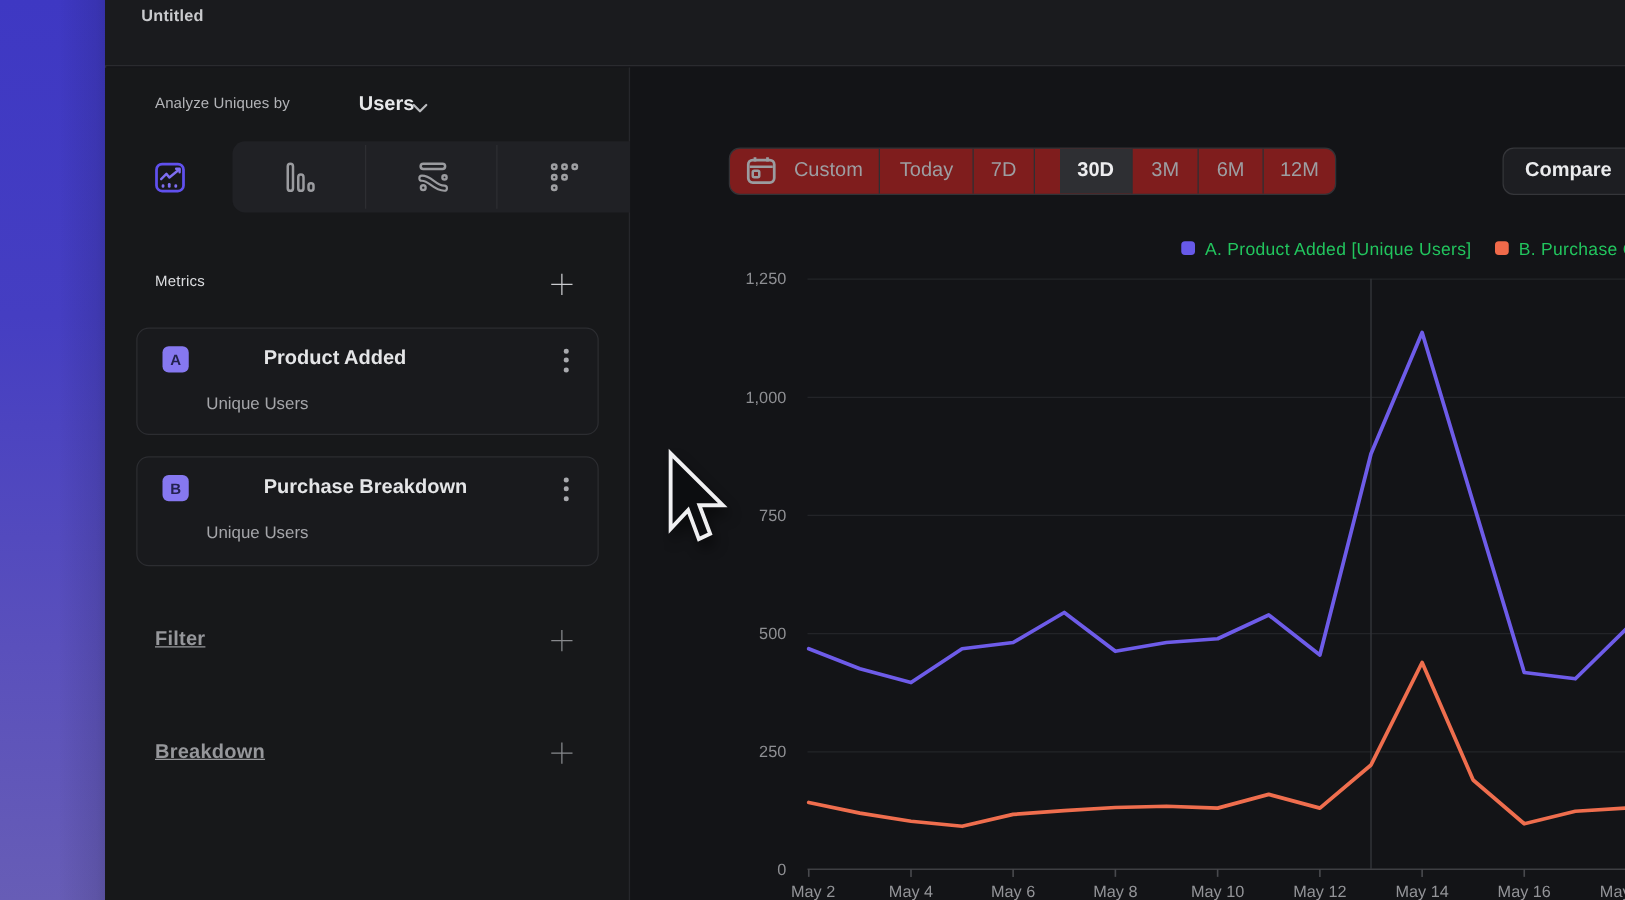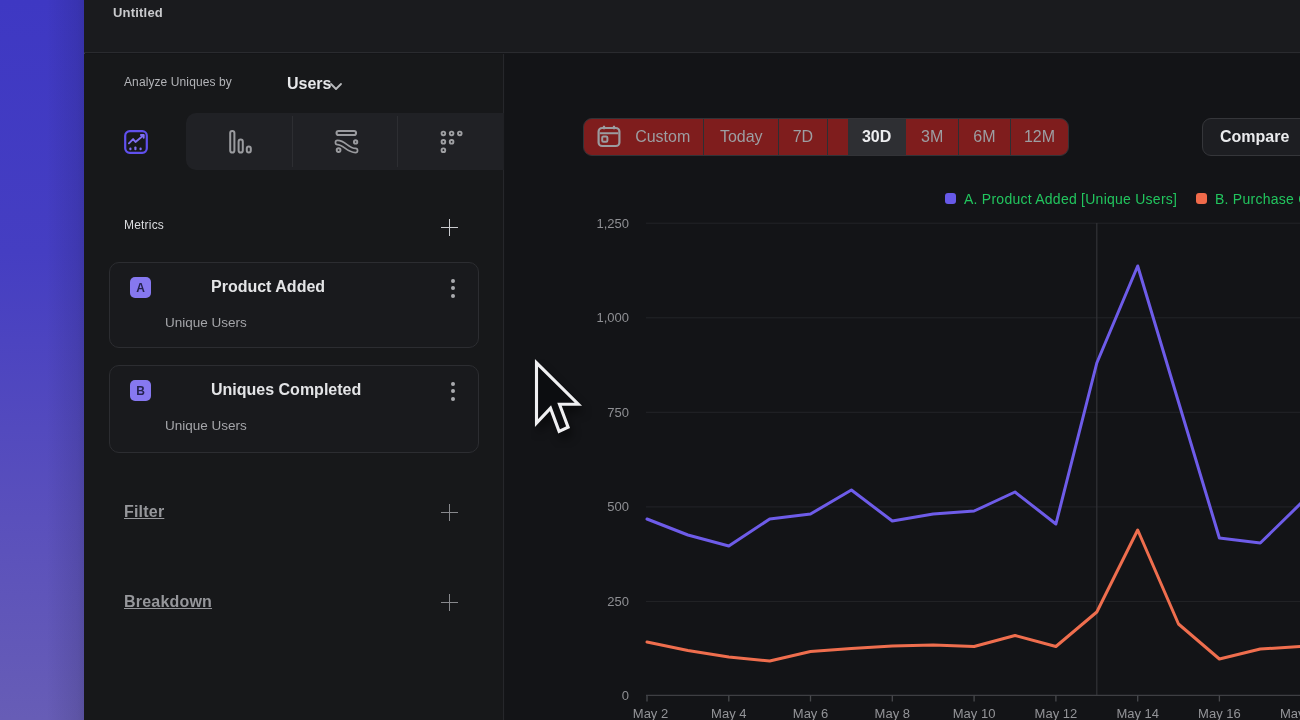--- a/index.html
+++ b/index.html
@@ -131,21 +131,21 @@
     <div class="ctitle">Product Added</div>
     <div class="csub">Unique Users</div>
     <div class="kebab">
         <i></i>
         <i></i>
         <i></i>
       </div>
   </div>
   <div class="card" style="top:365px;height:88px;">
     <div class="badge">B</div>
-    <div class="ctitle">Uniques Completed</div>
+    <div class="ctitle">Purchase Breakdown</div>
     <div class="csub">Unique Users</div>
     <div class="kebab">
         <i></i>
         <i></i>
         <i></i>
       </div>
   </div>
 
   <div class="abs h2" style="left:124px;top:503px;">Filter</div>
   <div class="plus dim" style="left:441px;top:504px;"></div>

